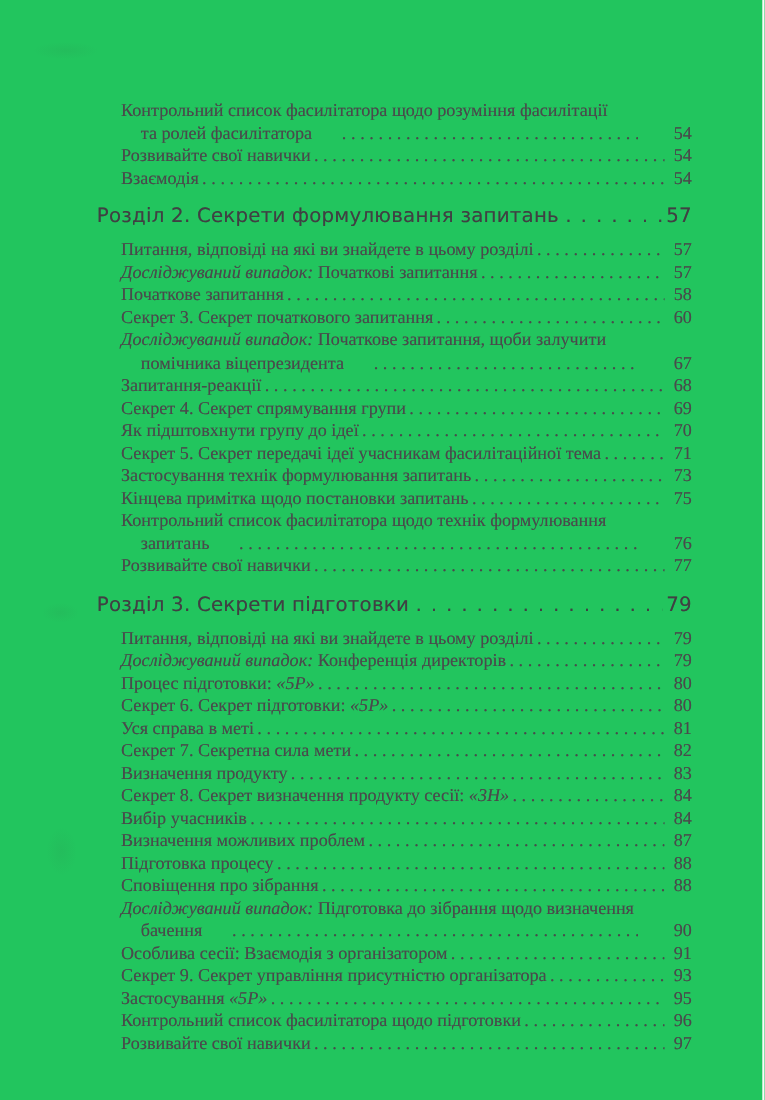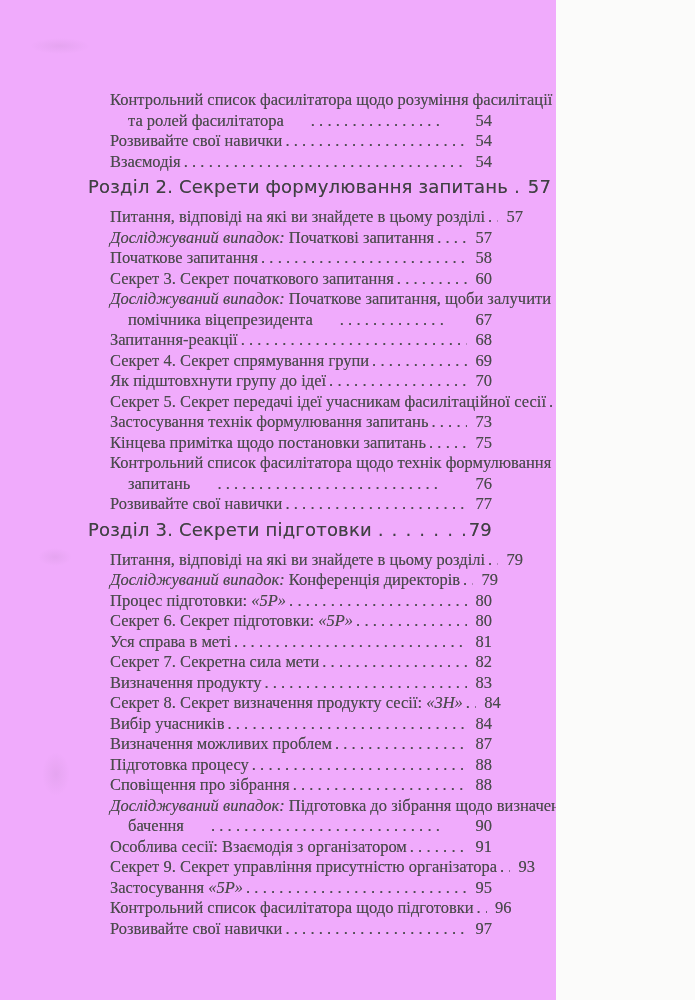--- a/index.html
+++ b/index.html
@@ -3,22 +3,22 @@
 <meta charset="utf-8">
 <style>
   html, body { margin: 0; padding: 0; }
   body {
     width: 695px; height: 1000px;
     background: #fbfbfa;
     font-family: "Liberation Serif", "DejaVu Serif", serif;
   }
   .page {
     position: relative;
-    width: 556px; height: 1000px;
-    background: #f0abfc;
+    width: 693px; height: 1000px;
+    background: #22c55e;
     overflow: hidden;
   }
   
   .smudge {
     position: absolute;
     background: radial-gradient(closest-side, rgba(60,60,60,0.06), rgba(60,60,60,0));
     pointer-events: none;
   }
   .smudge.s1 { left: 30px; top: 38px;  width: 60px; height: 16px; }
   .smudge.s2 { left: 38px; top: 548px; width: 34px; height: 18px; }
@@ -56,21 +56,21 @@
   .dots::after {
     content: "..........................................................................................................................................................";
     letter-spacing: 4.2px;
   }
   .pg { flex: 0 0 auto; min-width: 24px; text-align: right; }
 
   
   .h-row {
     display: flex;
     align-items: baseline;
-    margin: 2px 0 7px -22px;
+    margin: 12px 0 7px -22px;
     font-family: "DejaVu Sans", "Liberation Sans", sans-serif;
     font-size: 18px;
     line-height: 26px;
     letter-spacing: 0.2px;
     color: #404043;
     text-shadow: 0 0 0.4px rgba(64,64,67,0.5);
   }
   .h-row .h-txt { white-space: nowrap; }
   .h-row .dots { margin-left: 6px; }
   .h-row .dots::after {
@@ -151,21 +151,21 @@
           <span class="txt"><span class="b">Секрет 4.</span><span> Секрет спрямування групи</span></span>
           <span class="dots"></span>
           <span class="pg">69</span>
         </div>
         <div class="row">
           <span class="txt"><span>Як підштовхнути групу до ідеї</span></span>
           <span class="dots"></span>
           <span class="pg">70</span>
         </div>
         <div class="row">
-          <span class="txt"><span class="b">Секрет 5.</span><span> Секрет передачі ідеї учасникам фасилітаційної сесії</span></span>
+          <span class="txt"><span class="b">Секрет 5.</span><span> Секрет передачі ідеї учасникам фасилітаційної тема</span></span>
           <span class="dots"></span>
           <span class="pg">71</span>
         </div>
         <div class="row">
           <span class="txt"><span>Застосування технік формулювання запитань</span></span>
           <span class="dots"></span>
           <span class="pg">73</span>
         </div>
         <div class="row">
           <span class="txt"><span>Кінцева примітка щодо постановки запитань</span></span>

